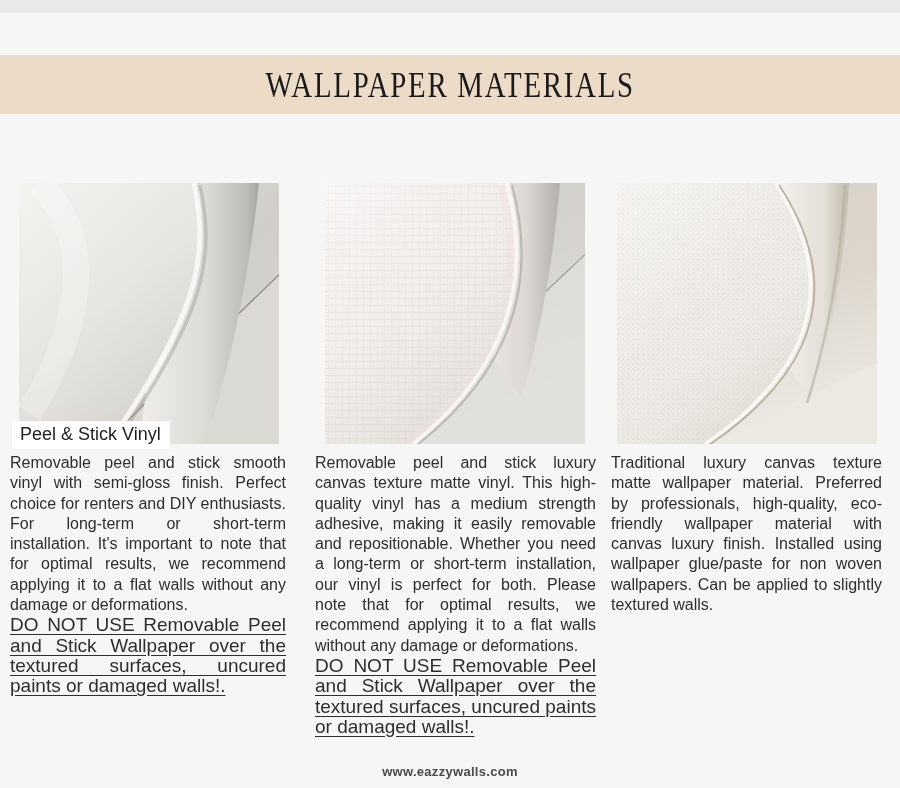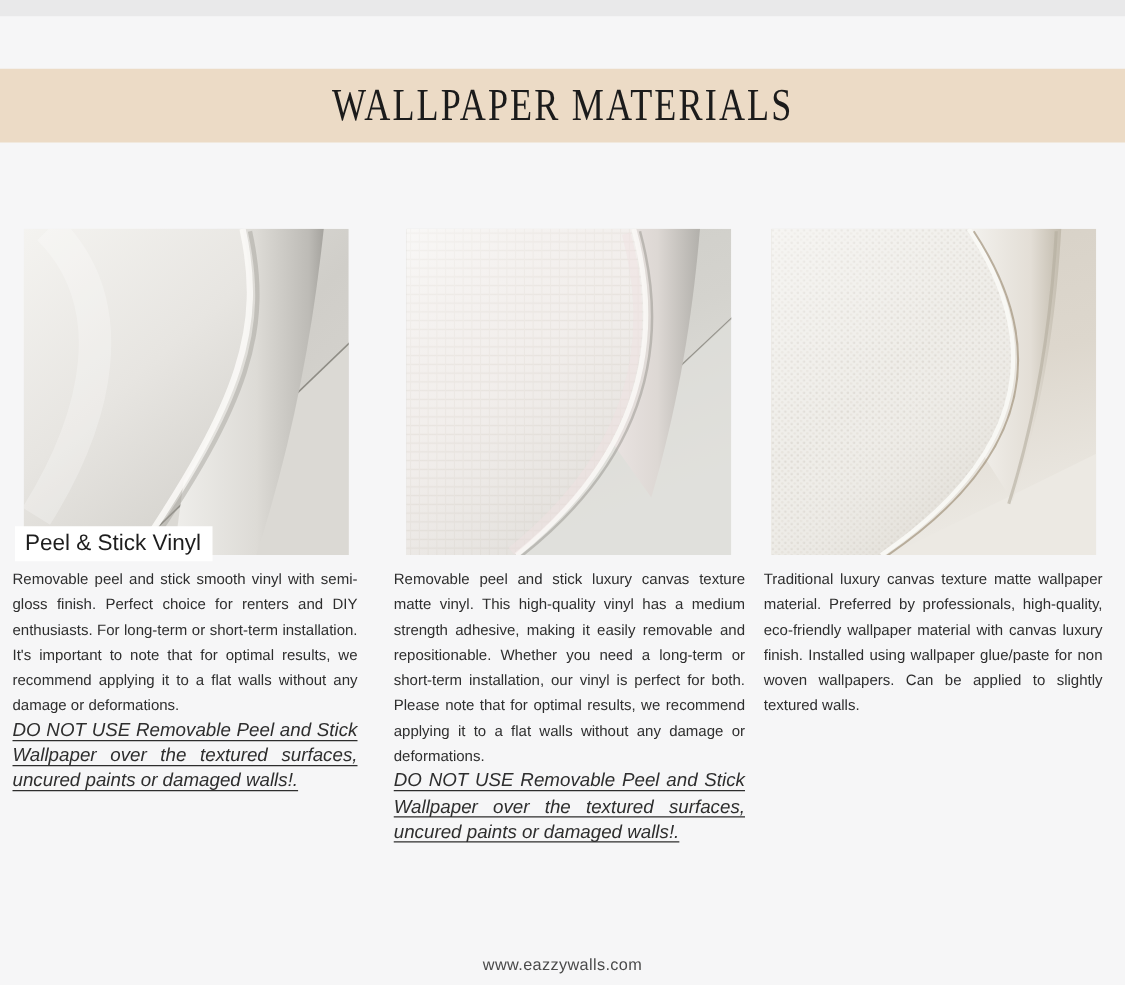--- a/index.html
+++ b/index.html
@@ -39,31 +39,31 @@
   .col-3 .photo{margin-left:6px;}
   .photo svg{display:block;width:260px;height:261px;}
   .label{
     position:absolute;background:var(--label-bg);color:#1d1d1d;
     font-size:18px;line-height:21px;padding:3px 9px 4px 8px;white-space:nowrap;
   }
   .col-1 .label{left:2px;top:238px;}
   .col-2 .label{left:10px;top:233px;}
   .col-3 .label{left:6px;top:234px;}
   .desc{
-    margin:9px 0 0;font-size:12px;line-height:20.3px;color:var(--body-text);
+    margin:9px 0 0;font-size:16px;line-height:20.3px;color:var(--body-text);
     text-align:justify;
   }
   .warning{
-    margin:0;font-size:15px;line-height:20.3px;color:var(--body-text);
-    text-align:justify;text-decoration:underline;text-underline-offset:3px;font-style:italic;
+    margin:0;font-size:19px;line-height:20.3px;color:var(--body-text);
+    text-align:justify;text-decoration:underline;text-underline-offset:3px;
   }
   
   .site{
     position:absolute;left:0;top:751px;width:900px;text-align:center;
-    font-size:13px;letter-spacing:0.3px;color:#4a4a4a;
+    font-size:13px;letter-spacing:0.3px;color:#4a4a4a;font-weight:bold;
   }
 </style>
 </head>
 <body>
 
 <div class="page">
 
   <header class="band">
     <h1>WALLPAPER MATERIALS</h1>
   </header>

